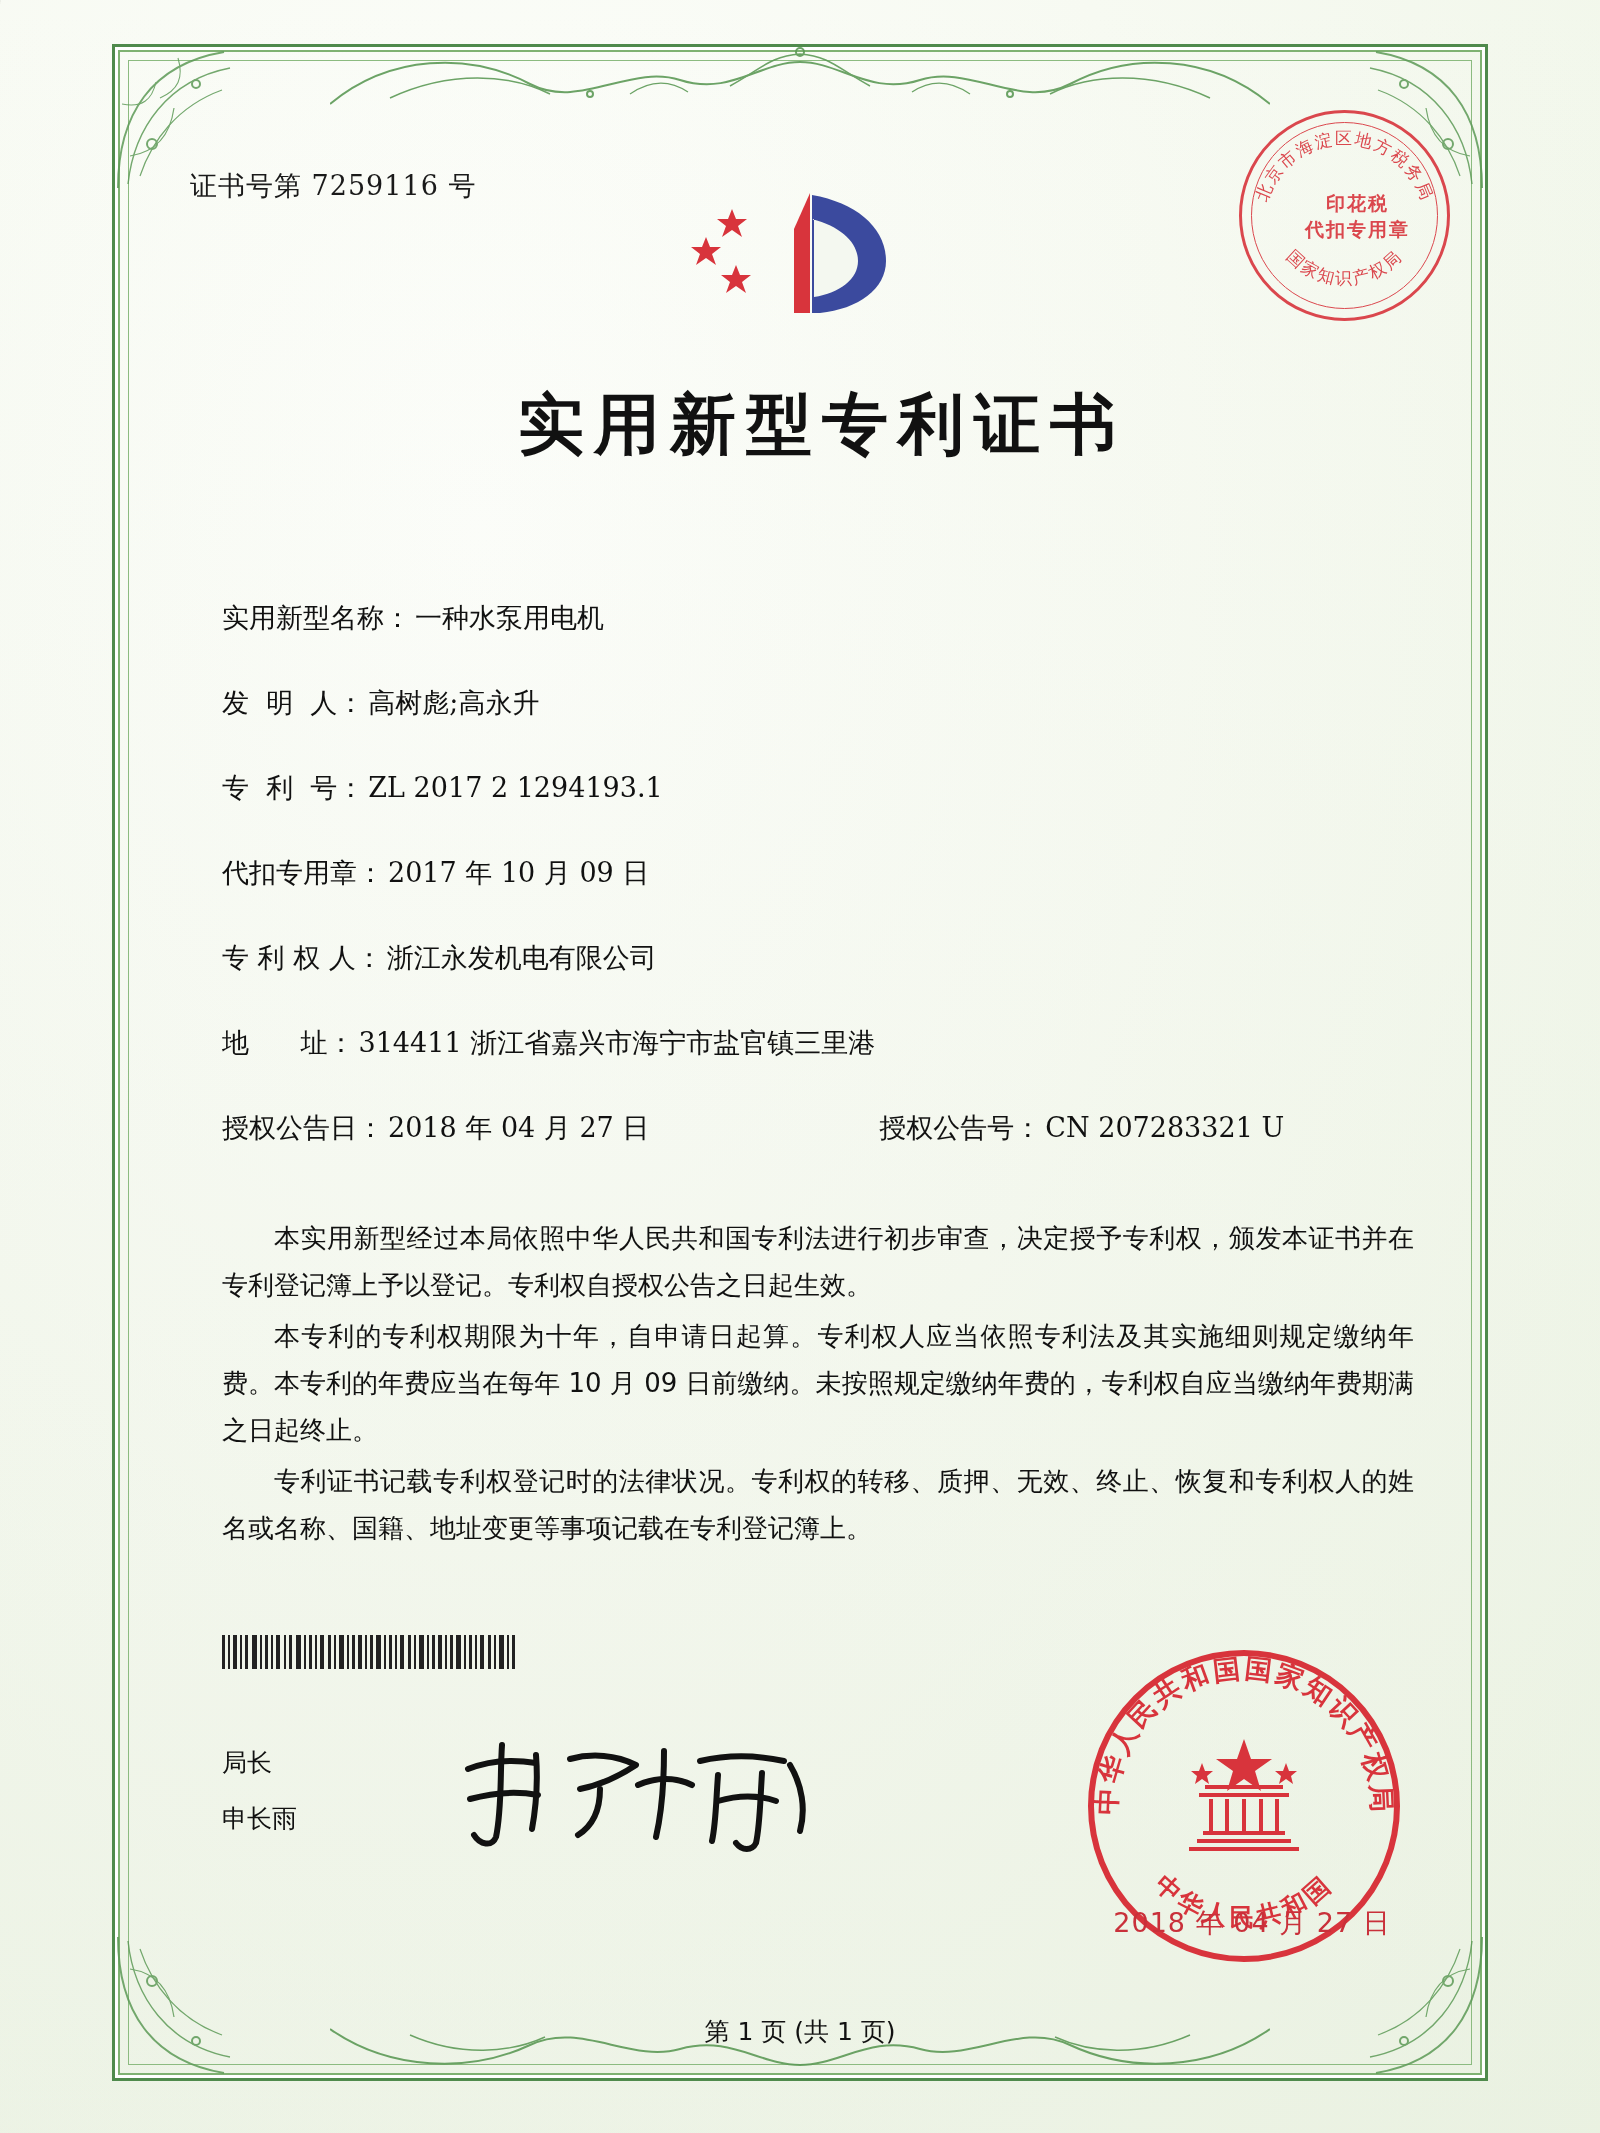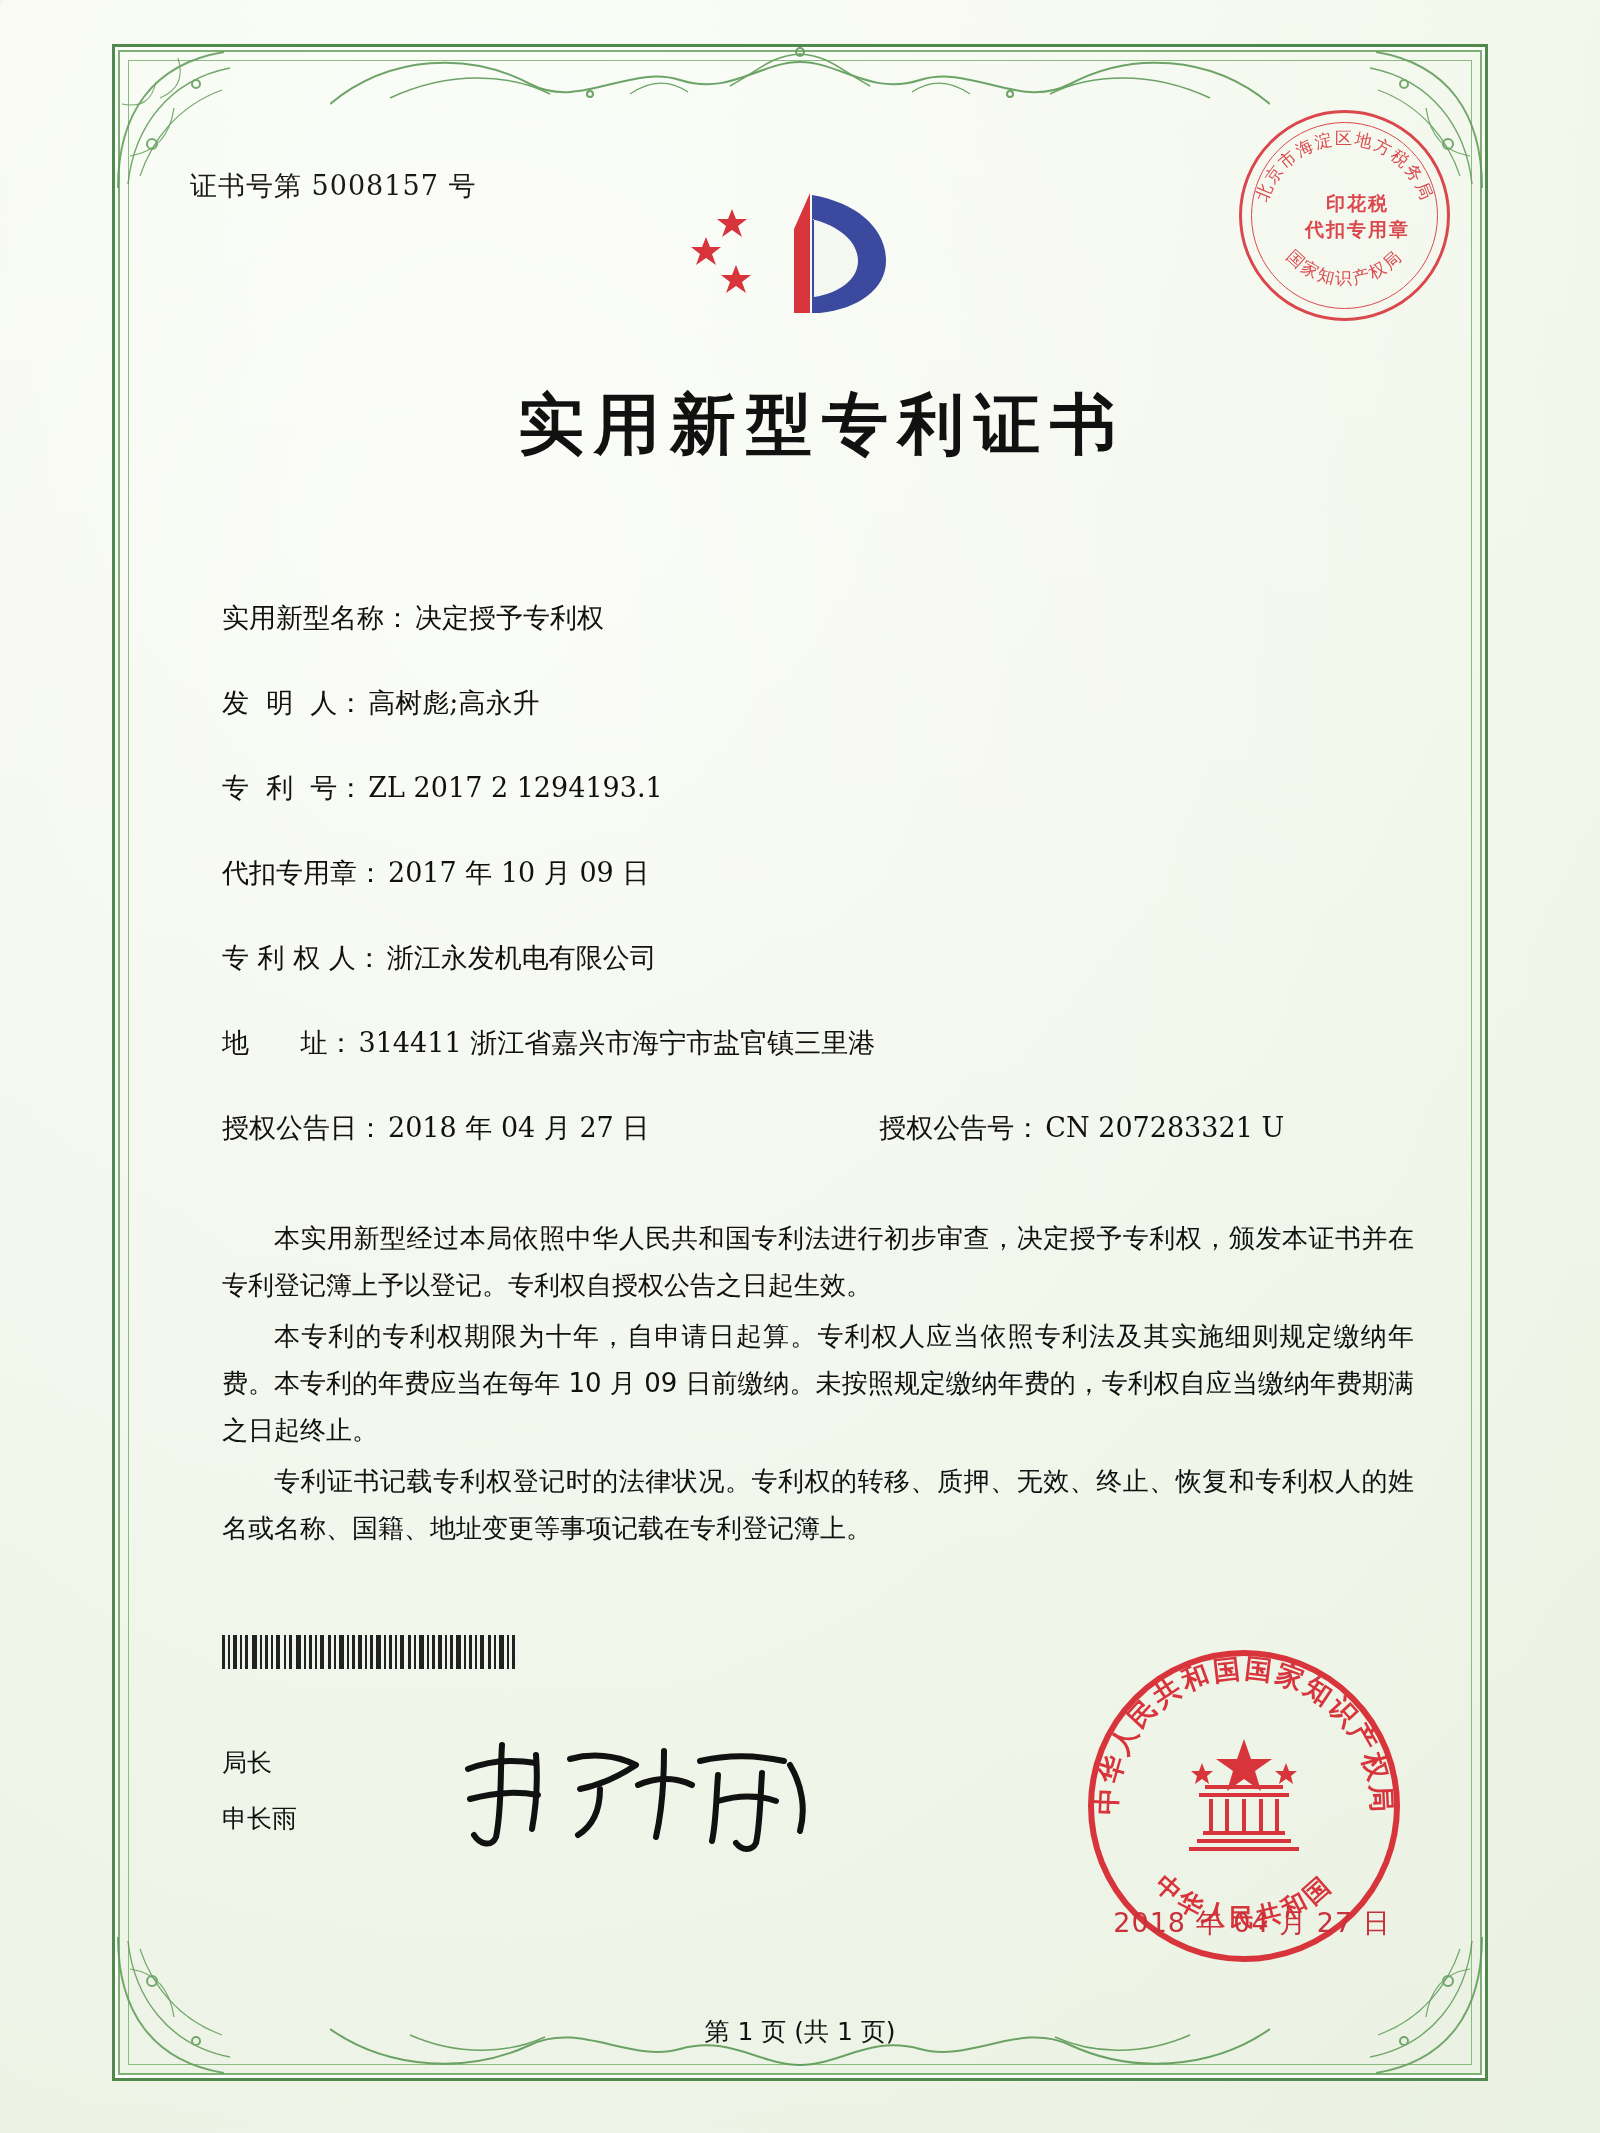--- a/index.html
+++ b/index.html
@@ -299,21 +299,21 @@
       <path d="M16,140 C22,84 56,36 118,24" stroke-width="1.4"></path>
       <path d="M28,132 C40,96 66,62 110,46" stroke-width="1.2"></path>
       <path d="M18,112 C44,108 58,92 62,64" stroke-width="1.2"></path>
       <circle cx="40" cy="100" r="5"></circle>
       <circle cx="84" cy="40" r="4"></circle>
     </g>
   </svg>
 
   <div class="content">
 
-    <div class="cert-number">证书号第 5008157 号</div>
+    <div class="cert-number">证书号第 7259116 号</div>
 
     <svg class="logo" viewBox="0 0 250 140">
       <g fill="#d8343c">
         <polygon points="16,52 20,62 31,62 22,69 26,80 16,73 6,80 10,69 1,62 12,62"></polygon>
         <polygon points="42,24 46,34 57,34 48,41 52,52 42,45 32,52 36,41 27,34 38,34"></polygon>
         <polygon points="46,80 50,90 61,90 52,97 56,108 46,101 36,108 40,97 31,90 42,90"></polygon>
       </g>
       <path d="M104,128 L104,44 L120,8 L120,128 Z" fill="#d8343c"></path>
       <path d="M122,128 L122,10 C168,18 196,44 196,76 C196,104 168,124 130,128 Z" fill="#3b4a9e"></path>
       <path d="M122,34 C152,42 168,58 168,76 C168,94 150,108 124,112 L124,34 Z" fill="#f4f8f0"></path>
@@ -337,21 +337,21 @@
         <div>印花税</div>
         <div>代扣专用章</div>
       </div>
     </div>
 
     <div class="doc-title">实用新型专利证书</div>
 
     <div class="fields">
       <div class="field-row">
         <span class="field-label">实用新型名称：</span>
-        <span class="field-value">决定授予专利权</span>
+        <span class="field-value">一种水泵用电机</span>
       </div>
       <div class="field-row">
         <span class="field-label">发  明  人：</span>
         <span class="field-value">高树彪;高永升</span>
       </div>
       <div class="field-row">
         <span class="field-label">专  利  号：</span>
         <span class="field-value">ZL 2017 2 1294193.1</span>
       </div>
       <div class="field-row">

